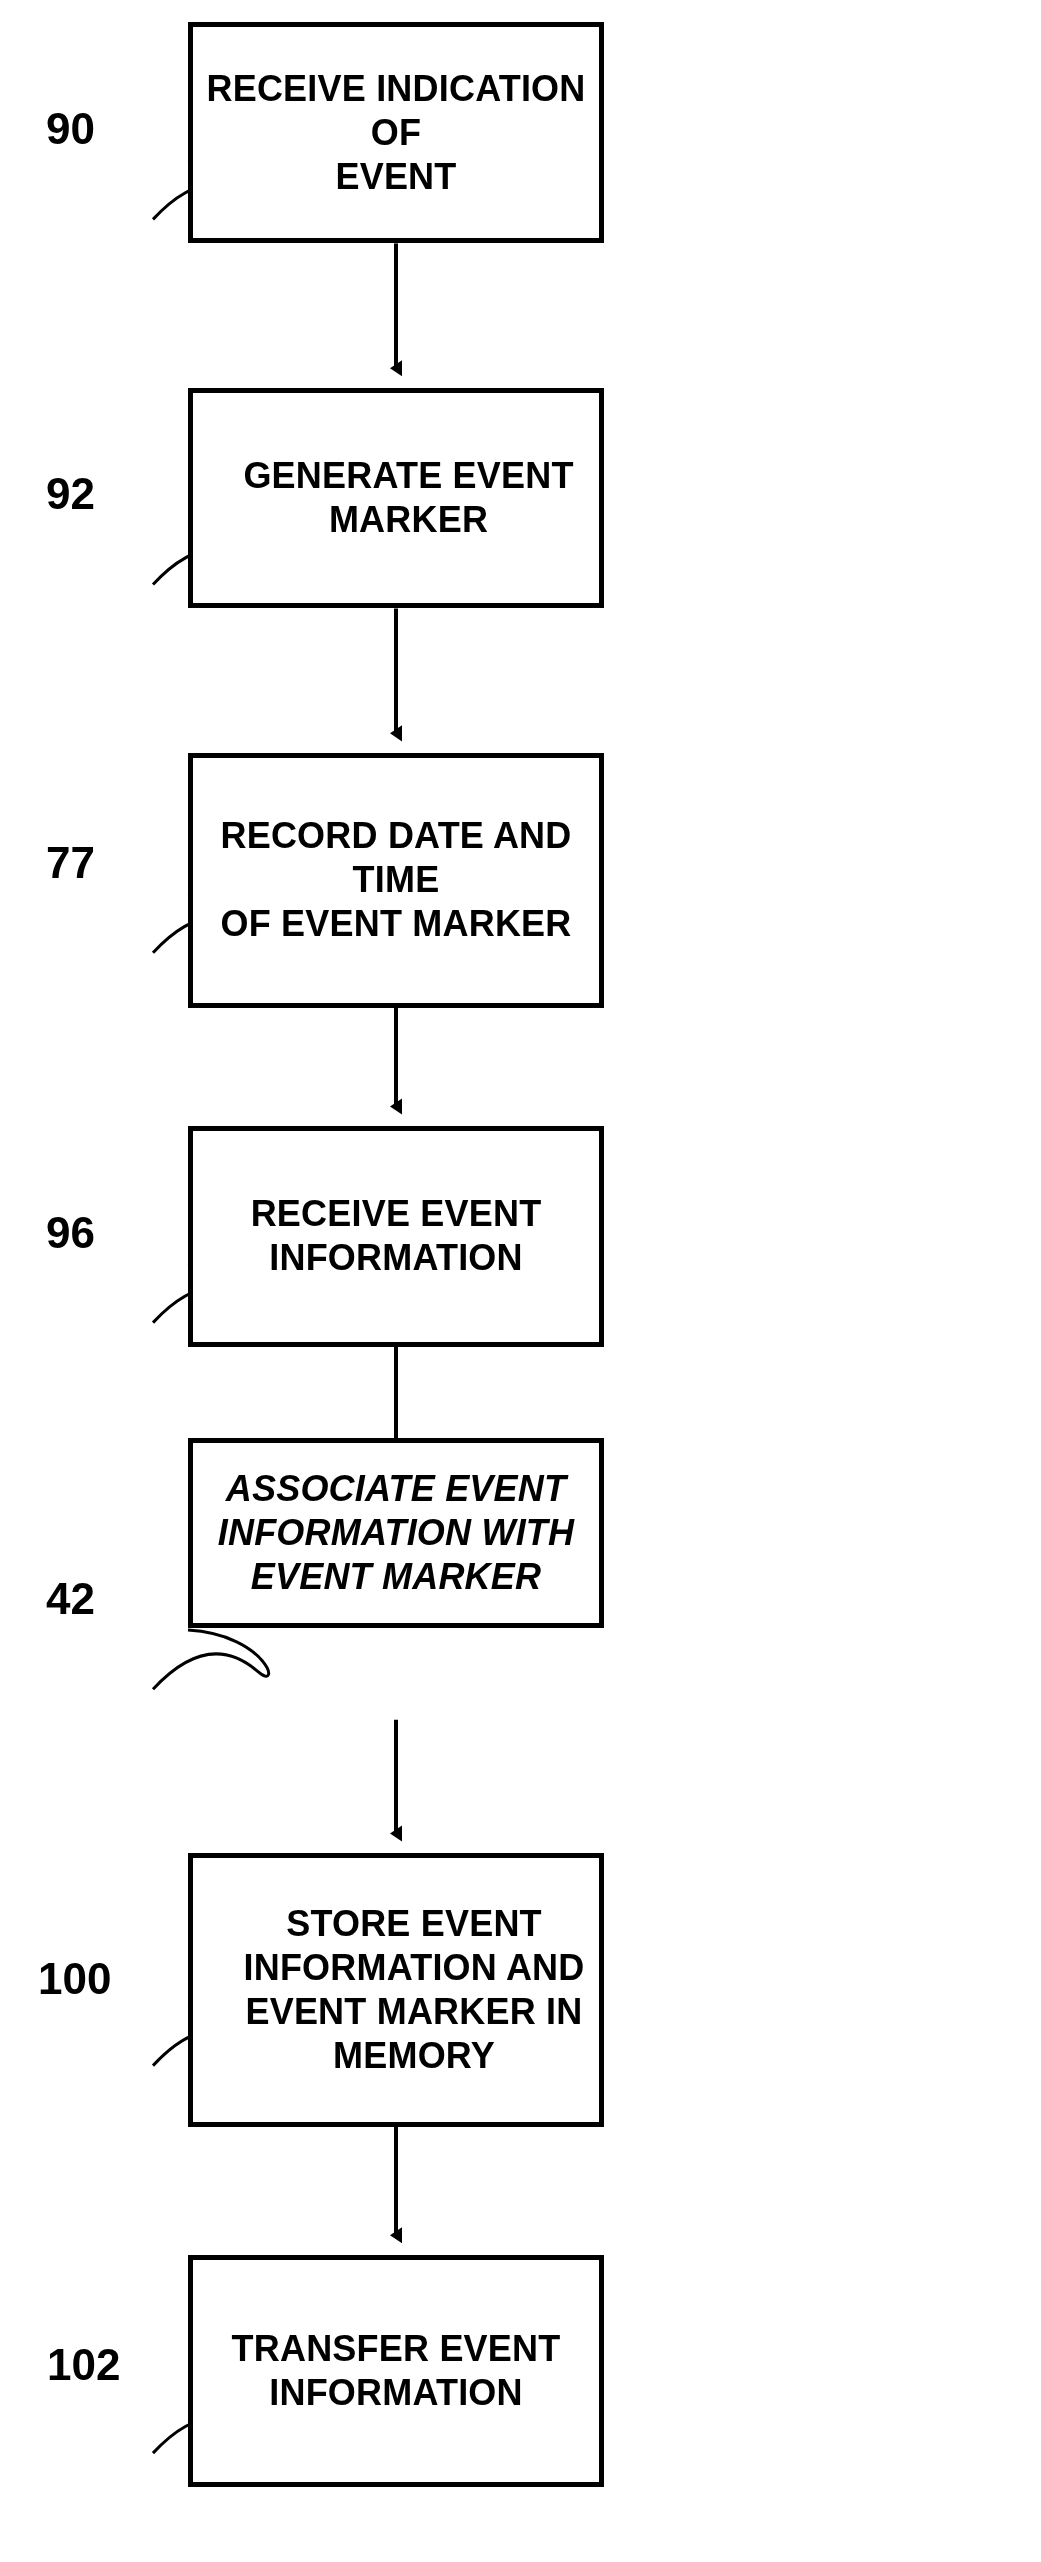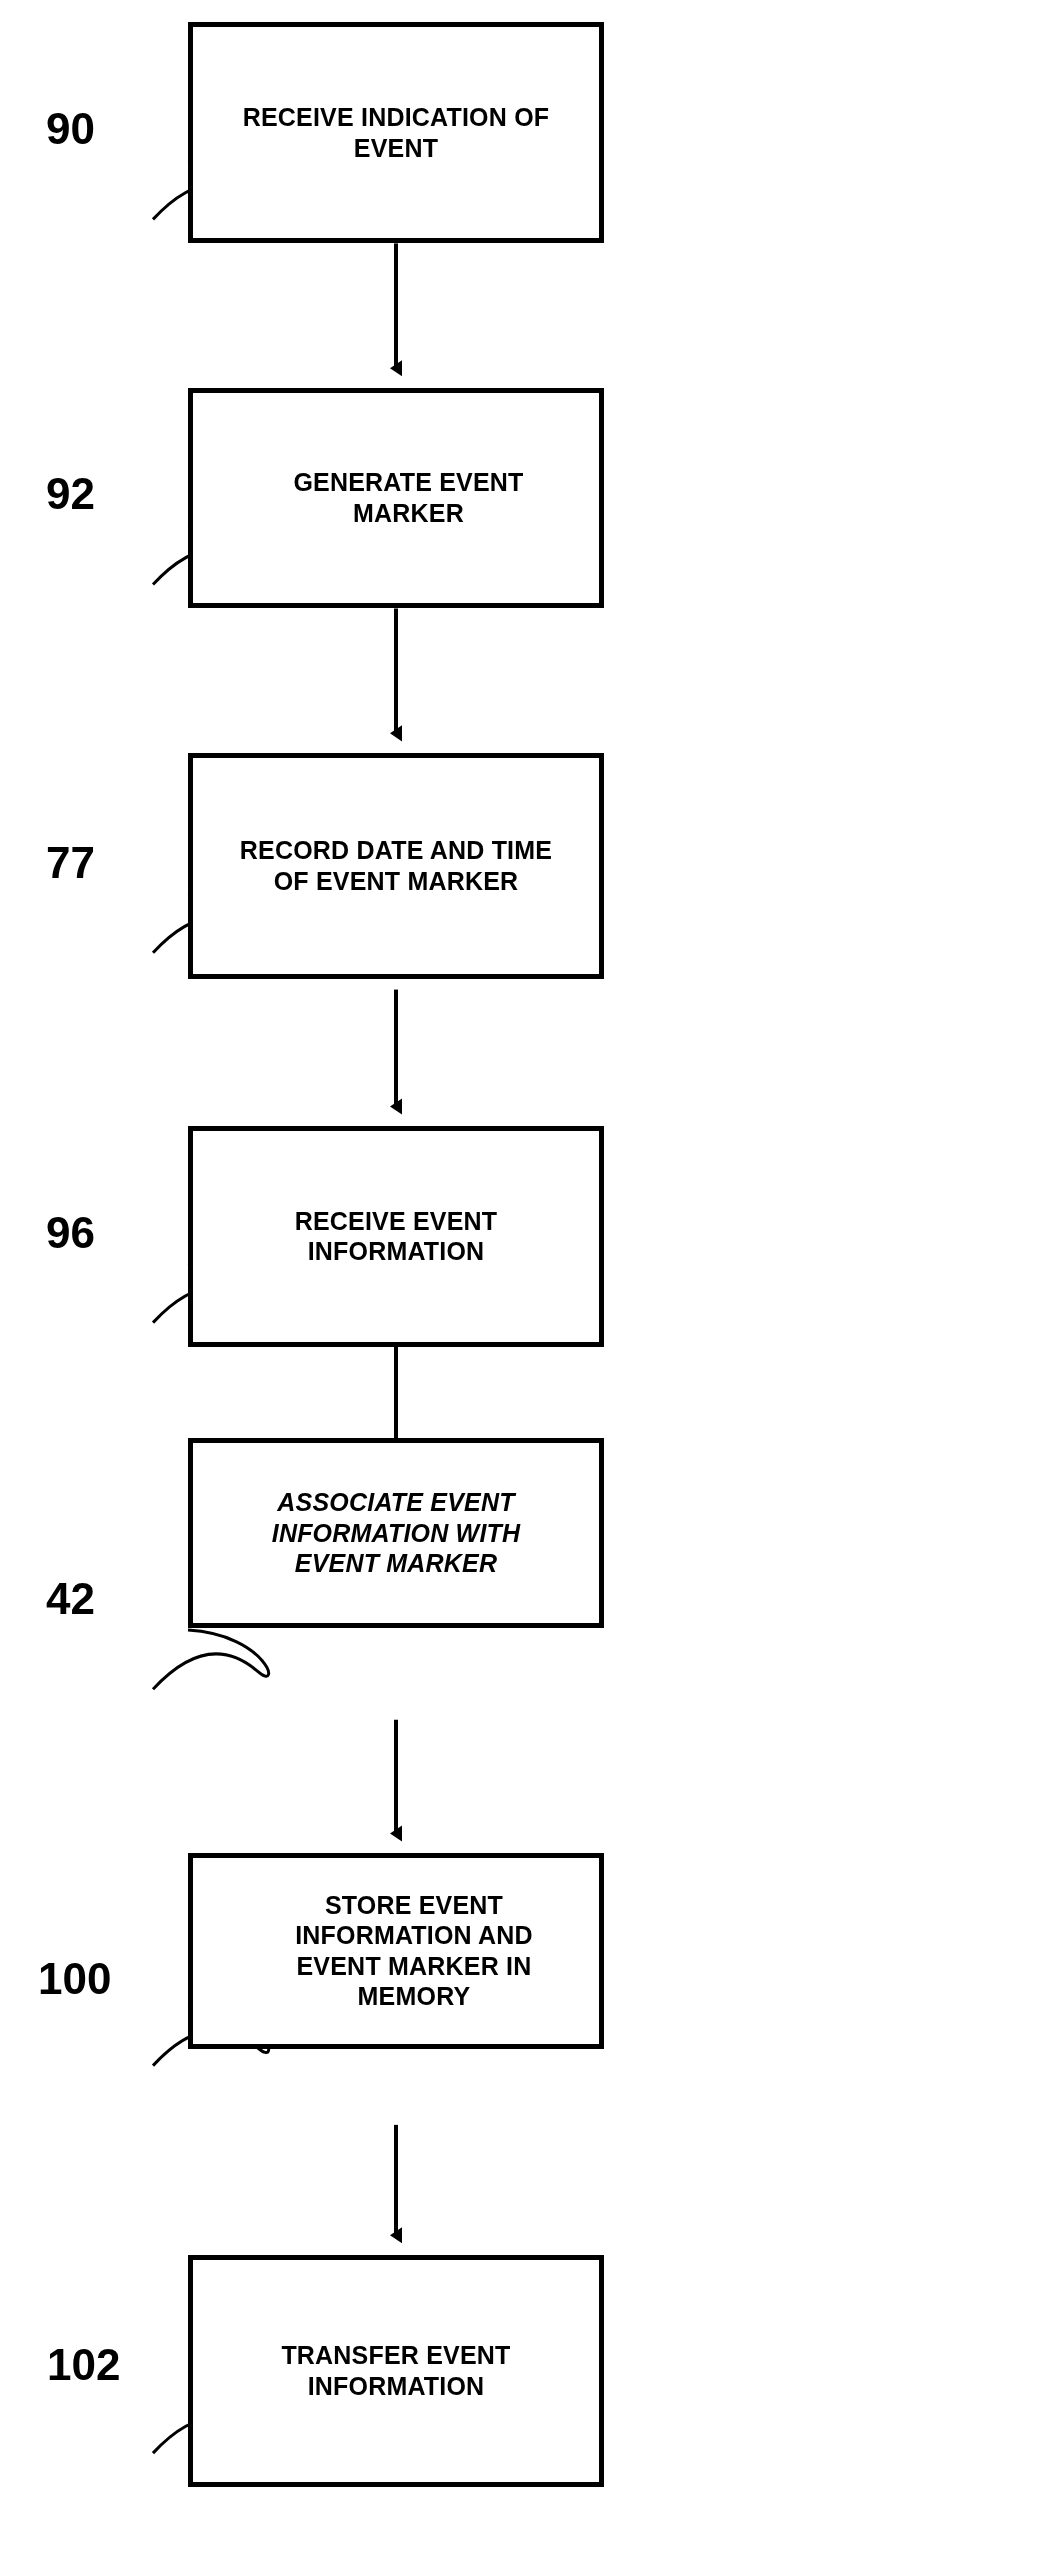--- a/index.html
+++ b/index.html
@@ -30,21 +30,21 @@
     border: 5px solid #000000;
     background: #ffffff;
     display: flex;
     align-items: center;
     justify-content: center;
     text-align: center;
   }
   .node-label {
     font-family: "Liberation Sans", sans-serif;
     font-weight: bold;
-    font-size: 25px;
+    font-size: 36px;
     line-height: 1.22;
     letter-spacing: 0.2px;
     color: #000000;
     white-space: pre-line;
     padding: 0 10px;
   }
   .ref-number {
     position: absolute;
     font-family: "Liberation Sans", sans-serif;
     font-weight: bold;
@@ -86,34 +86,34 @@
 
   <div id="nodes-layer">
       <div class="node-box" style="left: 188px; top: 22.4175px; width: 416px; height: 220.972px;">
         <div class="node-label">RECEIVE INDICATION OF
 EVENT</div>
       </div>
       <div class="node-box" style="left: 188px; top: 387.502px; width: 416px; height: 220.972px; padding-left: 25px;">
         <div class="node-label">GENERATE EVENT
 MARKER</div>
       </div>
-      <div class="node-box" style="left: 188px; top: 752.587px; width: 416px; height: 226px;">
+      <div class="node-box" style="left: 188px; top: 752.587px; width: 416px; height: 255px;">
         <div class="node-label">RECORD DATE AND TIME
 OF EVENT MARKER</div>
       </div>
       <div class="node-box" style="left: 188px; top: 1125.68px; width: 416px; height: 220.972px;">
         <div class="node-label">RECEIVE EVENT
 INFORMATION</div>
       </div>
       <div class="node-box" style="left: 188px; top: 1438px; width: 416px; height: 190px; font-style: italic;">
         <div class="node-label">ASSOCIATE EVENT
 INFORMATION WITH
 EVENT MARKER</div>
       </div>
-      <div class="node-box" style="left: 188px; top: 1852.65px; width: 416px; height: 196px; padding-left: 36px;">
+      <div class="node-box" style="left: 188px; top: 1852.65px; width: 416px; height: 274px; padding-left: 36px;">
         <div class="node-label">STORE EVENT
 INFORMATION AND
 EVENT MARKER IN
 MEMORY</div>
       </div>
       <div class="node-box" style="left: 188px; top: 2254.56px; width: 416px; height: 232.181px;">
         <div class="node-label">TRANSFER EVENT
 INFORMATION</div>
       </div>
     </div>

